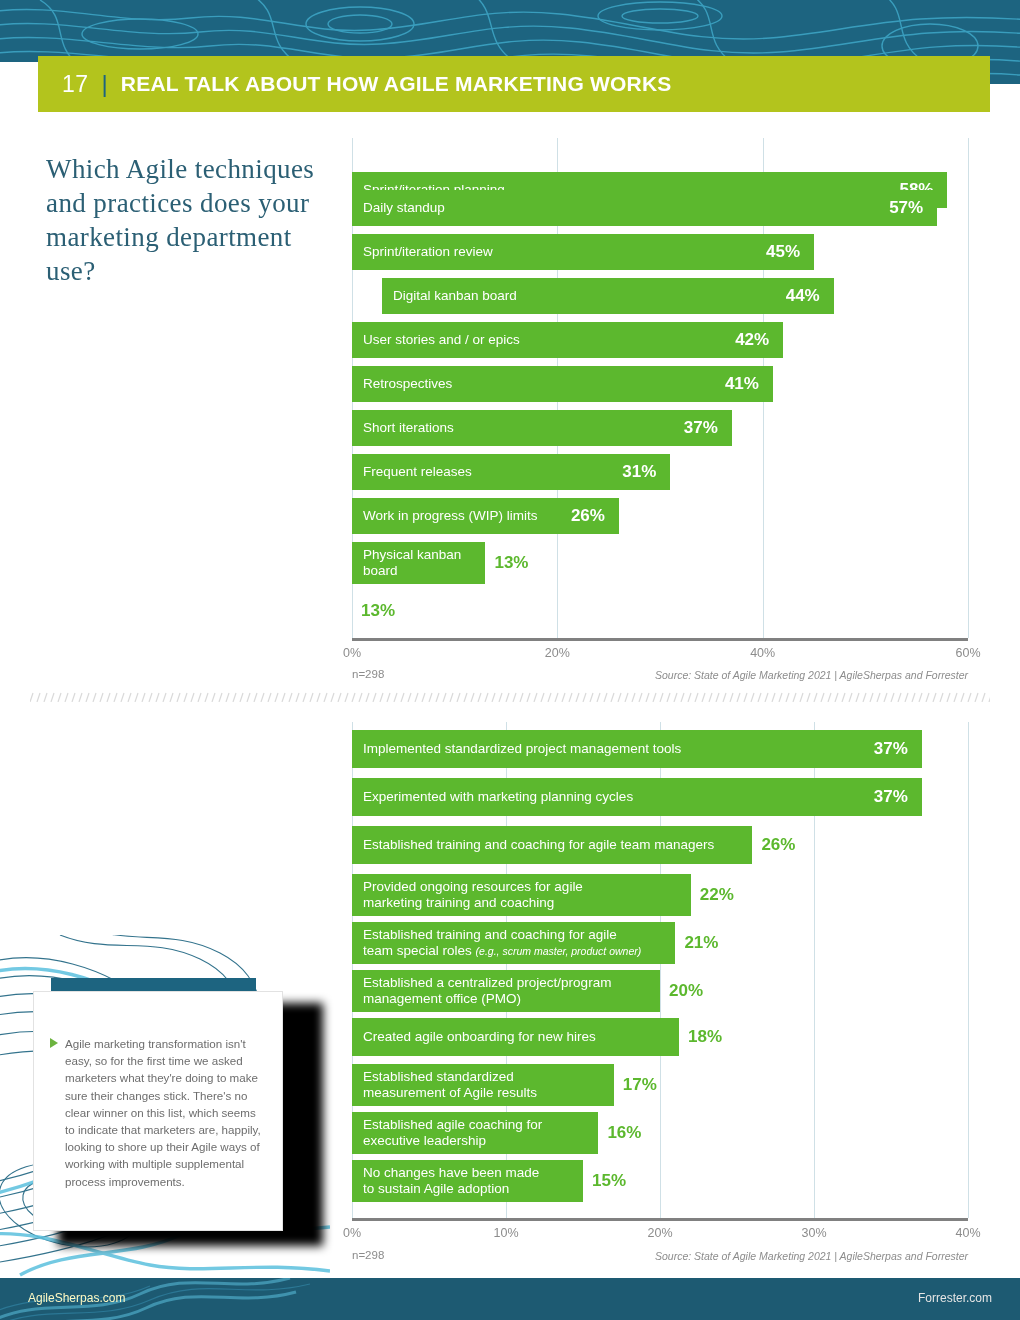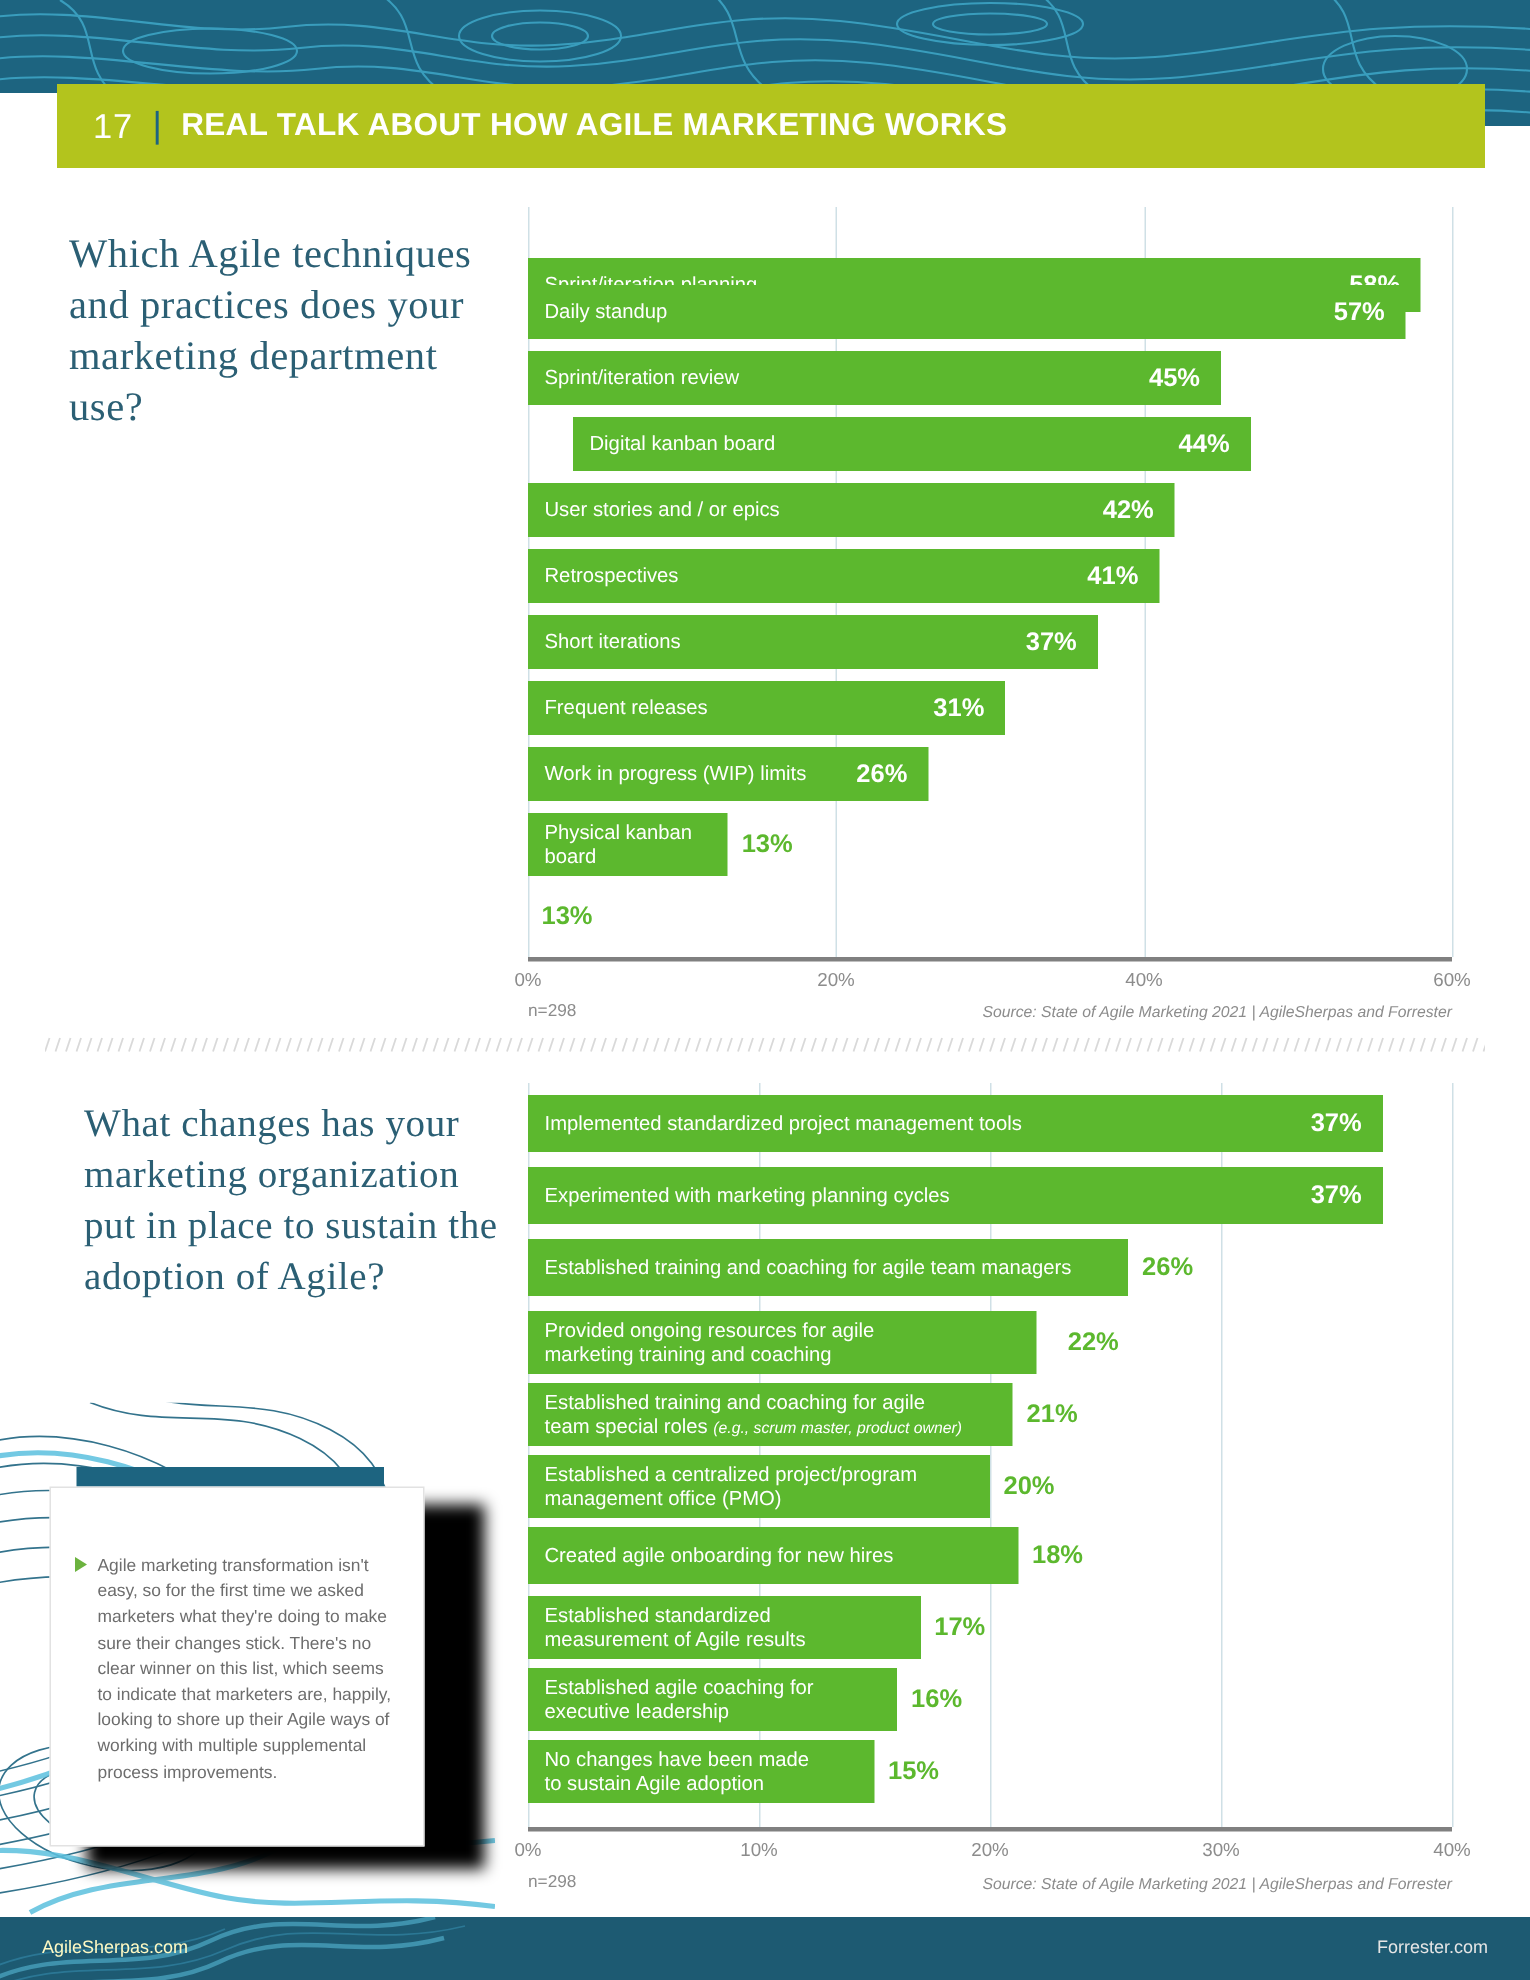--- a/index.html
+++ b/index.html
@@ -401,21 +401,20 @@
           <line x1="924" y1="10" x2="927" y2="1"></line>
           <line x1="931" y1="10" x2="934" y2="1"></line>
           <line x1="938" y1="10" x2="941" y2="1"></line>
           <line x1="945" y1="10" x2="948" y2="1"></line>
           <line x1="952" y1="10" x2="955" y2="1"></line>
           <line x1="959" y1="10" x2="962" y2="1"></line>
         </g>
     </svg>
   </div>
 
-  <div class="question" id="q2">What changes has your marketing organization put in place to sustain the adoption of Agile?</div>
 
   <div class="watermark">
     <svg width="330" height="350" viewBox="0 0 330 350">
       <g fill="none" stroke="#1d6480" stroke-width="1.1" opacity="0.9">
         <path d="M-20,30 C40,10 110,34 150,70 C190,106 170,150 130,186 C90,222 30,240 -20,250"></path>
         <path d="M-20,48 C44,28 118,52 158,88 C198,124 178,166 138,202 C98,238 34,256 -20,266"></path>
         <path d="M-20,66 C48,46 126,70 166,106 C206,142 186,182 146,218 C106,254 38,272 -20,282"></path>
         <path d="M-20,84 C52,64 134,88 174,124 C214,160 194,198 154,234 C114,270 42,288 -20,298"></path>
         <path d="M-20,104 C56,84 142,106 182,142 C222,178 202,214 162,250 C122,286 46,304 -20,314"></path>
         <path d="M-20,124 C60,104 150,124 190,160 C230,196 210,230 170,266 C130,302 50,320 -20,330"></path>
@@ -464,21 +463,21 @@
             <span class="bar-label">Experimented with marketing planning cycles</span>
             <span class="val inside">37%</span>
           </div>
         </div>
         <div class="bar-row" style="position: absolute; left: 0px; top: 104px; height: 38px; width: 616px;">
           <div class="bar" style="width: 400.4px; background: rgb(92, 184, 46);">
             <span class="bar-label">Established training and coaching for agile team managers</span>
           </div>
           <span class="val outside">26%</span>
         </div>
-        <div class="bar-row" style="position: absolute; left: 0px; top: 152px; height: 42px; width: 616px; gap: 12px;">
+        <div class="bar-row" style="position: absolute; left: 0px; top: 152px; height: 42px; width: 616px;">
           <div class="bar" style="width: 338.8px; background: rgb(92, 184, 46);">
             <span class="bar-label" style="white-space: normal;">Provided ongoing resources for agile<br> marketing training and coaching</span>
           </div>
           <span class="val outside">22%</span>
         </div>
         <div class="bar-row" style="position: absolute; left: 0px; top: 200px; height: 42px; width: 616px;">
           <div class="bar" style="width: 323.4px; background: rgb(92, 184, 46);">
             <span class="bar-label" style="white-space: normal;">Established training and coaching for agile<br> team special roles <span class="sub">(e.g., scrum master, product owner)</span></span>
           </div>
           <span class="val outside">21%</span>

